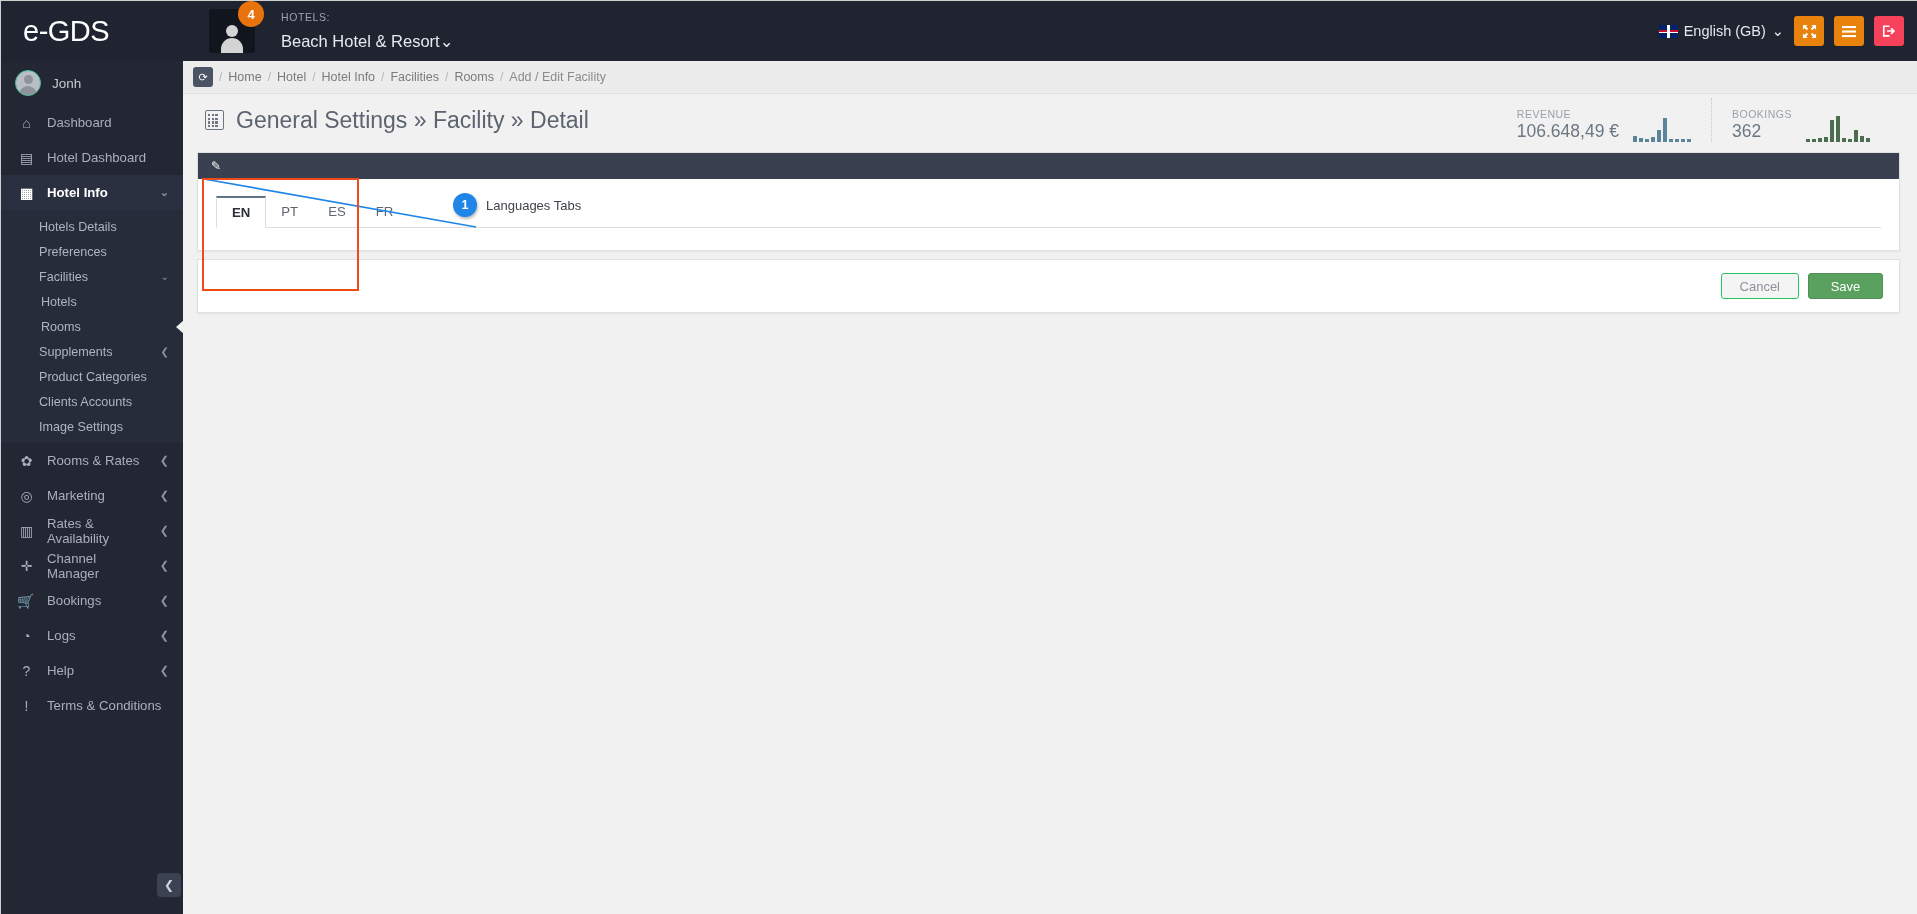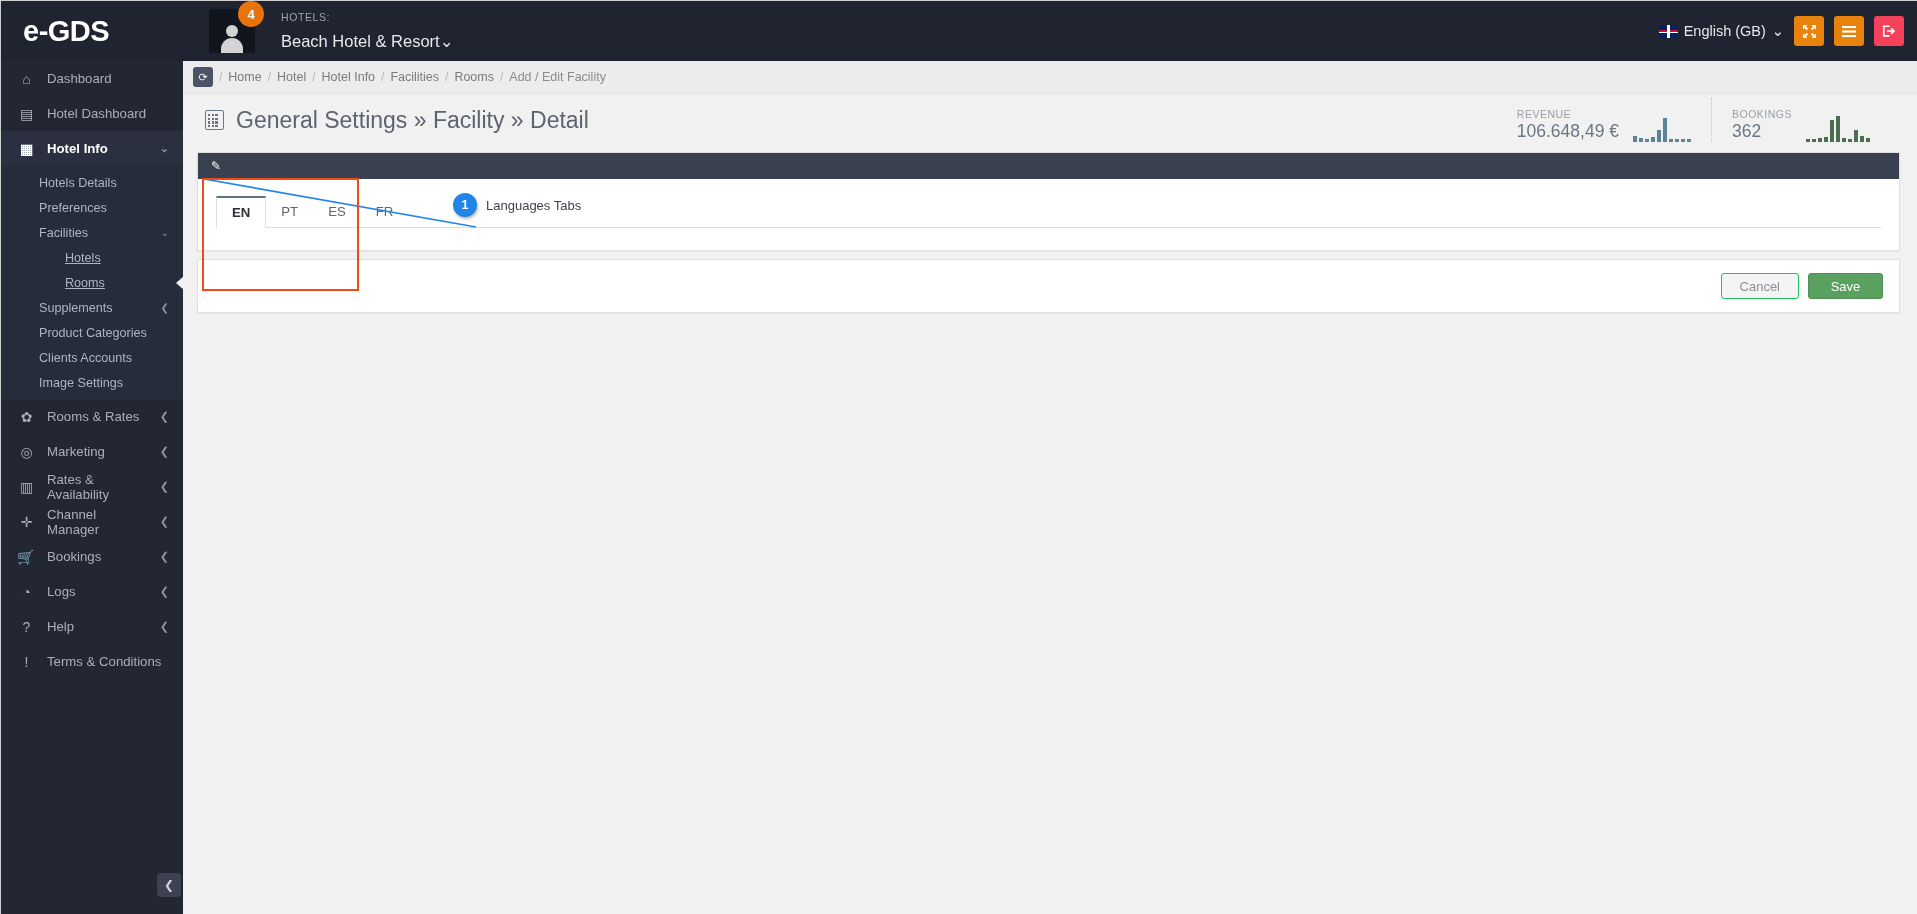--- a/index.html
+++ b/index.html
@@ -20,21 +20,21 @@
   .topbar {
     position: absolute; top: 0; left: 0;
     width: 1917px; height: 60px;
     background: #1f2430;
     display: flex; align-items: center;
     z-index: 40;
   }
   .brand {
     width: 228px; height: 60px;
     display: flex; align-items: center; padding-left: 22px;
-    color: #ffffff; font-size: 29px; font-weight: bold;
+    color: #ffffff; font-size: 29px; font-weight: normal;
     letter-spacing: -0.5px;
   }
   .user-chip {
     position: relative;
     width: 46px; height: 44px;
     background: #11151d;
     border-radius: 3px;
     display: flex; align-items: flex-end; justify-content: center;
     margin-left: -20px;
   }
@@ -141,21 +141,21 @@
   .nav-item.active .ic { color: #ffffff; }
   .nav-item .caret {
     margin-left: auto; margin-right: 14px; font-size: 11px; color: #8b93a0;
   }
   .sub-group { background: #262c39; padding: 4px 0; }
   .sub-item {
     height: 25px; display: flex; align-items: center;
     padding-left: 38px; color: #aeb5c0; font-size: 12.6px;
     position: relative;
   }
-  .sub-item.l2 { padding-left: 64px; text-decoration: underline; }
+  .sub-item.l2 { padding-left: 40px; }
   .sub-item .caret { margin-left: auto; margin-right: 14px; font-size: 10px; color: #8b93a0; }
   .sub-item.selected::after {
     content: ""; position: absolute; right: -1px; top: 50%;
     transform: translateY(-50%);
     border-top: 7px solid transparent;
     border-bottom: 7px solid transparent;
     border-right: 8px solid #f1f1f1;
   }
   .collapse-btn {
     position: absolute; left: 156px; bottom: 18px;
@@ -347,20 +347,24 @@
       <div class="hdr-btn red">
         <svg width="15" height="14" viewBox="0 0 16 14">
           <path fill="#ffffff" d="M1 1h7v1.8H2.8v8.4H8V13H1z"></path>
           <path fill="#ffffff" d="M10.4 3.4 9.1 4.7l1.4 1.4H5.4v1.8h5.1L9.1 9.3l1.3 1.3L14 7z"></path>
         </svg>
       </div>
     </div>
   </div>
 
   <div class="sidebar">
+    <div class="profile">
+      <span class="avatar"></span>
+      <span class="uname">Jonh</span>
+    </div>
 
     <div id="nav-top">
         <div class="nav-item">
           <span class="ic">⌂</span>
           <span>Dashboard</span>
         </div>
         <div class="nav-item">
           <span class="ic">▤</span>
           <span>Hotel Dashboard</span>
         </div>

